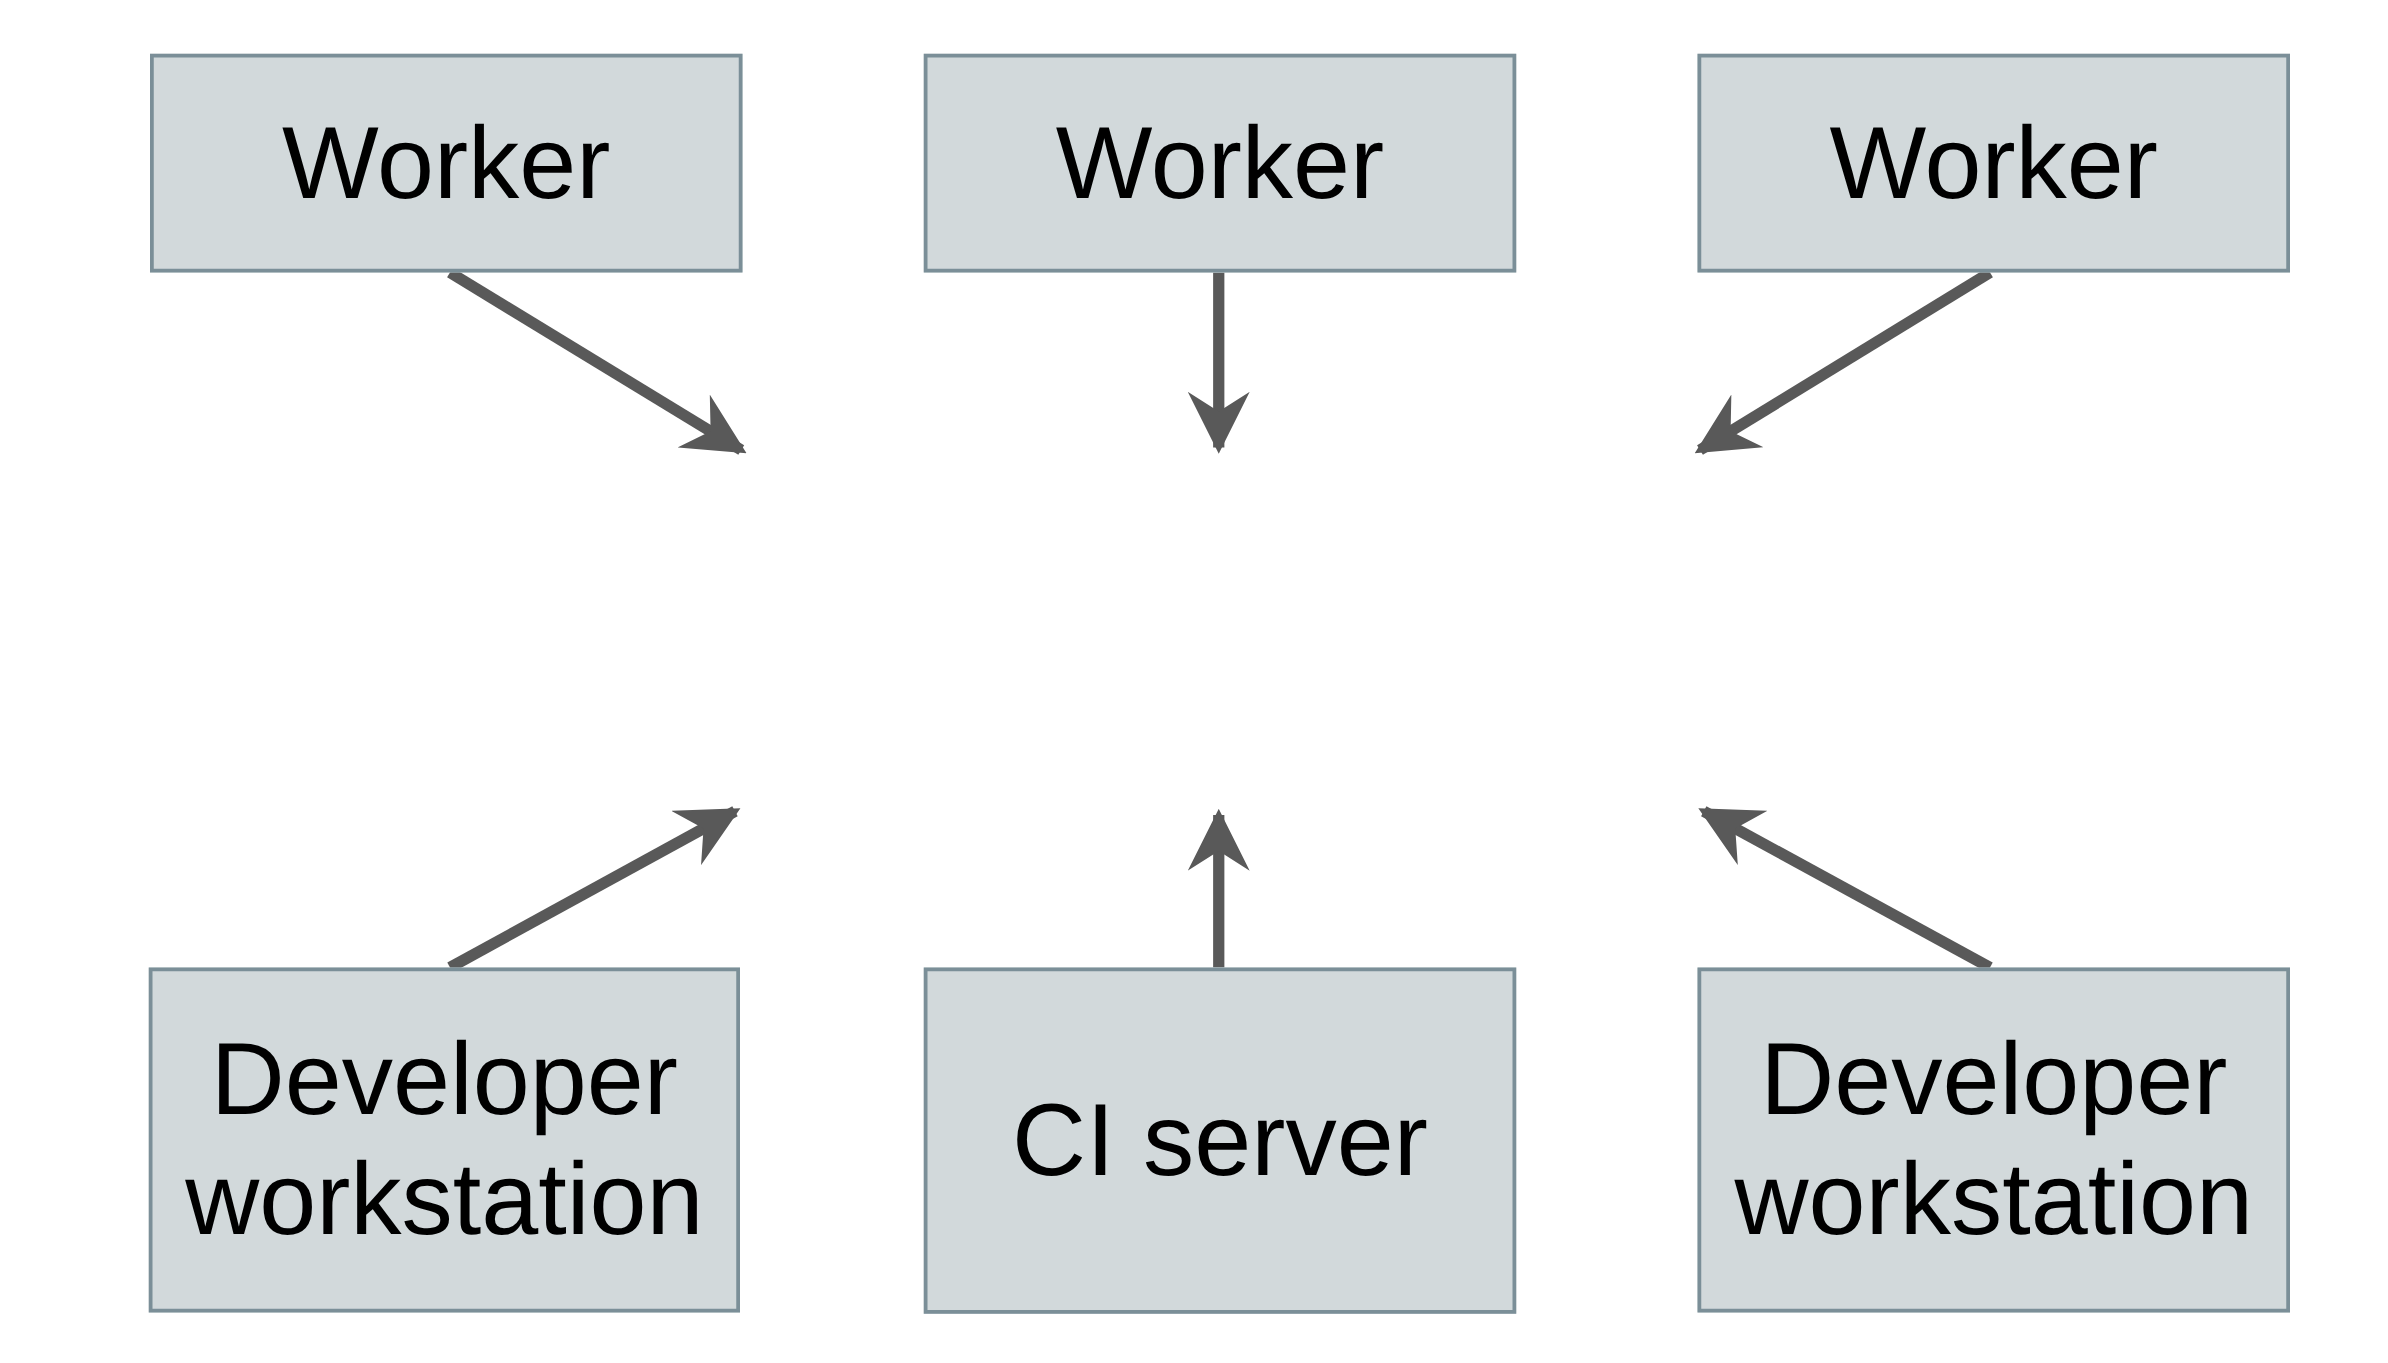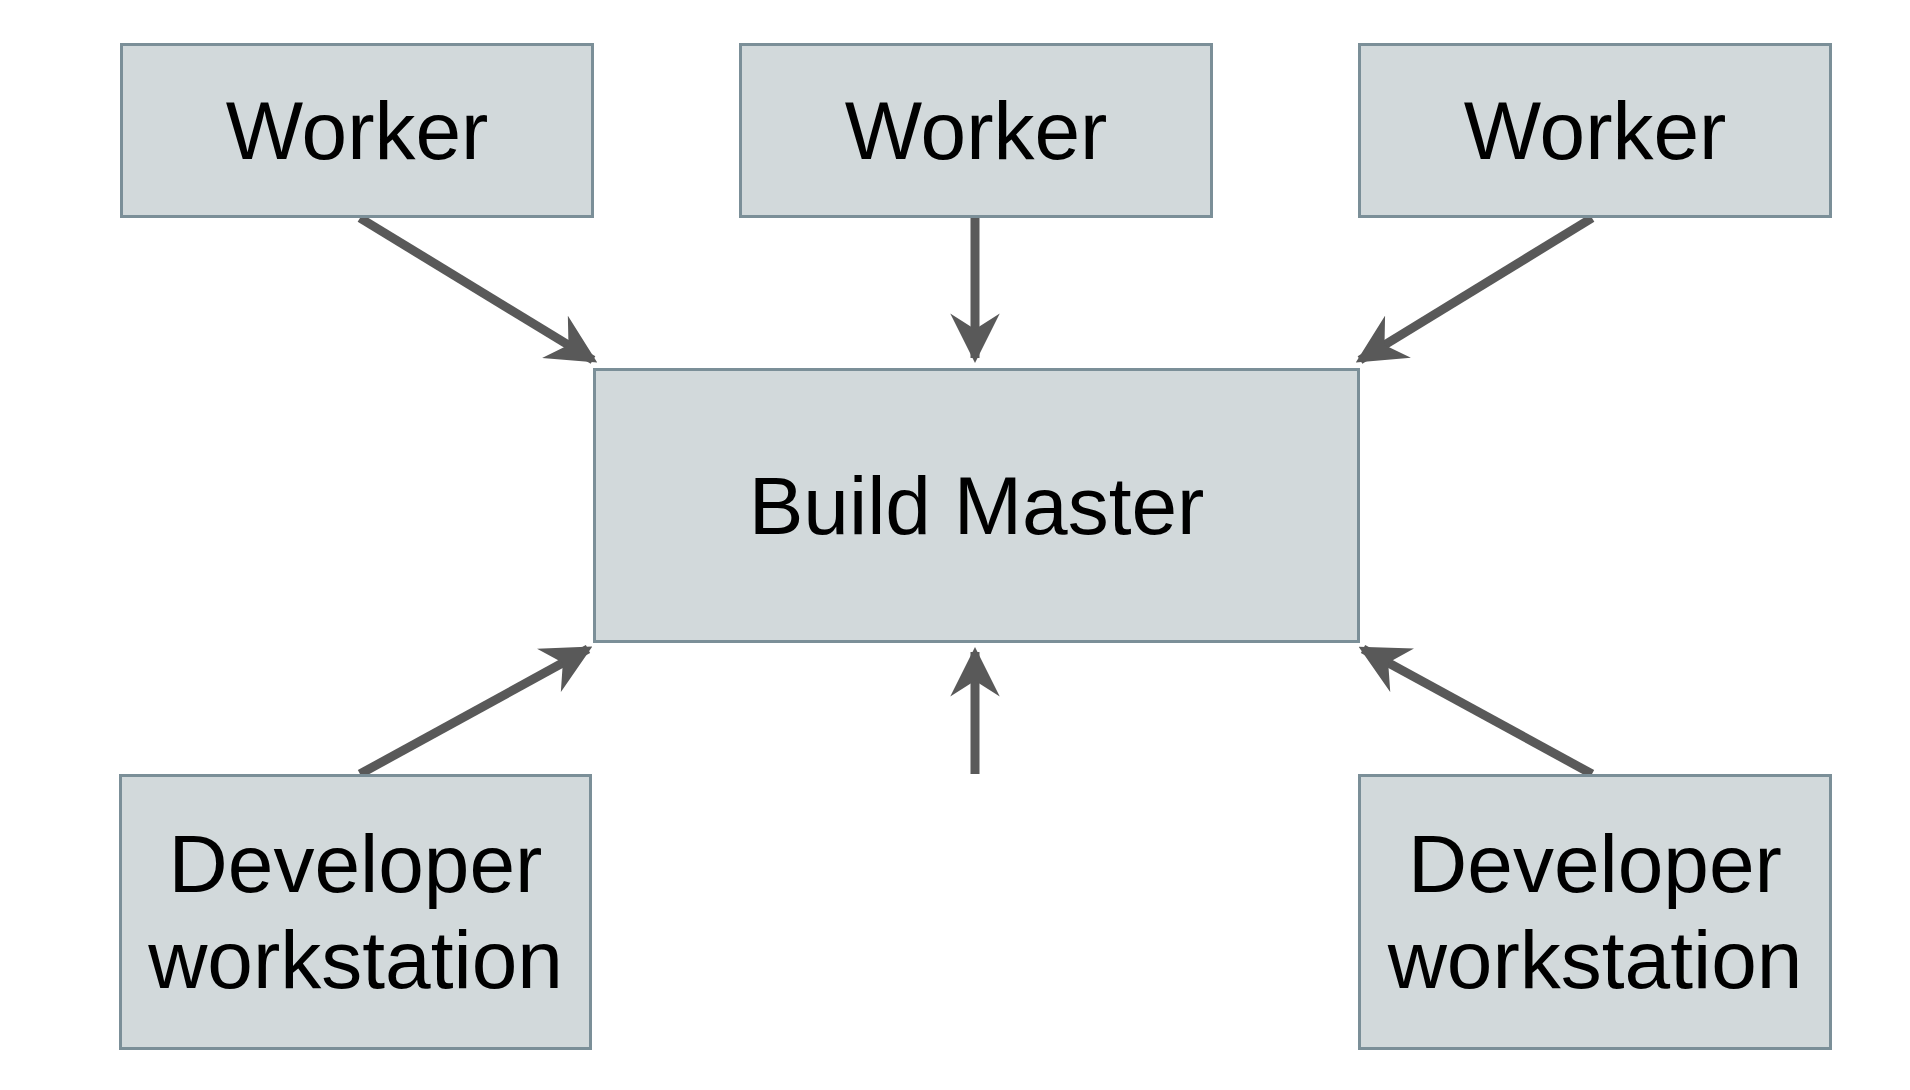--- a/index.html
+++ b/index.html
@@ -84,26 +84,26 @@
   </div>
 
   <div class="node worker-2">
     <span>Worker</span>
   </div>
 
   <div class="node worker-3">
     <span>Worker</span>
   </div>
 
-  <div class="node build-master">
-    <span>Build Master</span>
-  </div>
 
   <div class="node dev-ws-left">
     <span>Developer workstation</span>
   </div>
 
+  <div class="node ci-server">
+    <span>CI server</span>
+  </div>
 
   <div class="node dev-ws-right">
     <span>Developer workstation</span>
   </div>
 
 </div>
 
 </body></html>

